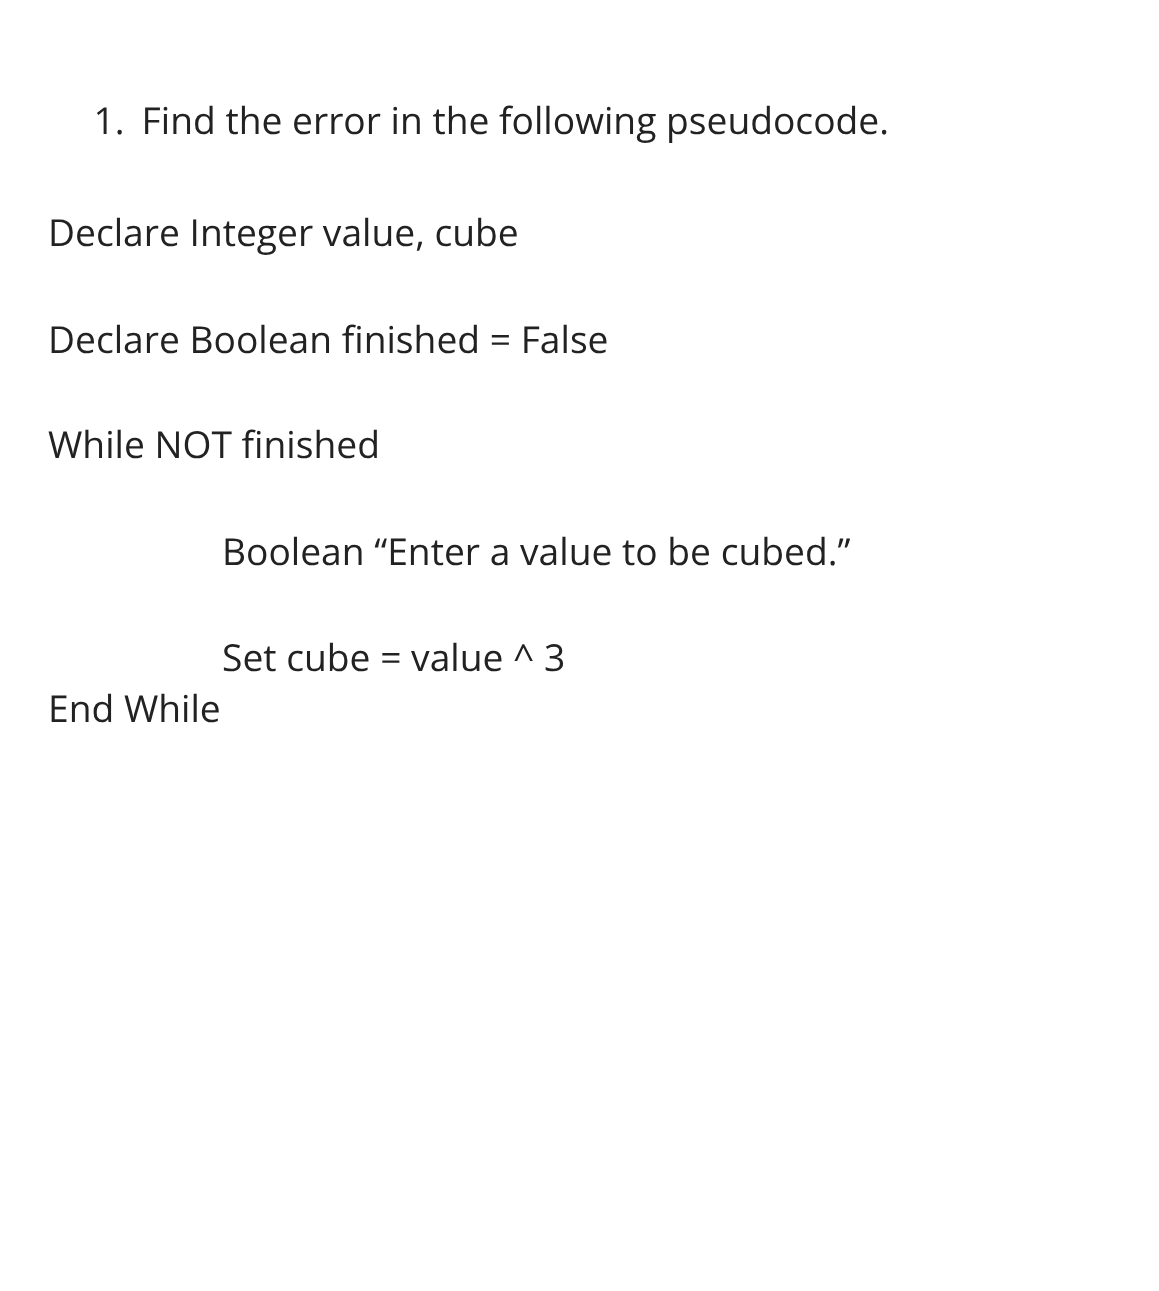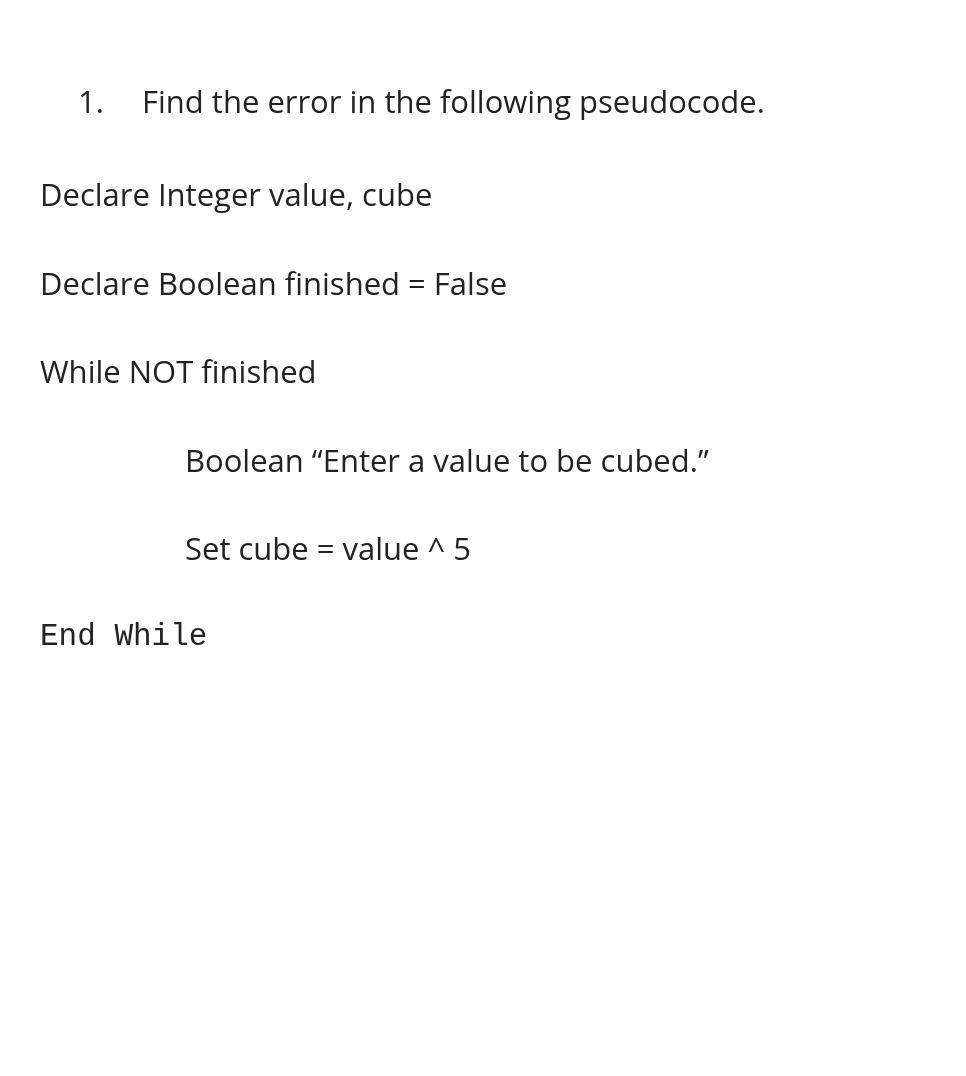--- a/index.html
+++ b/index.html
@@ -23,44 +23,41 @@
     .question-number-row {
       display: flex;
       align-items: flex-start;
       padding-left: 38px;
     }
     .question-number {
       min-width: 40px;
     }
     .question-text {
       flex: 1;
-      margin-left: 24px;
     }
     .code-line {
       margin-top: 45px;
       margin-bottom: 0;
     }
     .code-line-indent {
       padding-left: 145px;
     }
     .end-line {
-      margin-top: 45px;
-      font-family: Liberation Mono, monospace;
     }
   </style>
 </head>
 <body>
 
 <div class="question-block">
   <div class="question-number-row">
     <span class="question-number">1.</span>
     <span class="question-text">Find the error in the following pseudocode.</span>
   </div>
 </div>
 
 <div>
   <div class="code-line">Declare Integer value, cube</div>
   <div class="code-line">Declare Boolean finished = False</div>
   <div class="code-line">While NOT finished</div>
   <div class="code-line code-line-indent">Boolean “Enter a value to be cubed.”</div>
-  <div class="code-line code-line-indent">Set cube = value ^ 5</div>
+  <div class="code-line code-line-indent">Set cube = value ^ 3</div>
   <div class="end-line">End While</div>
 </div>
 
 </body></html>

